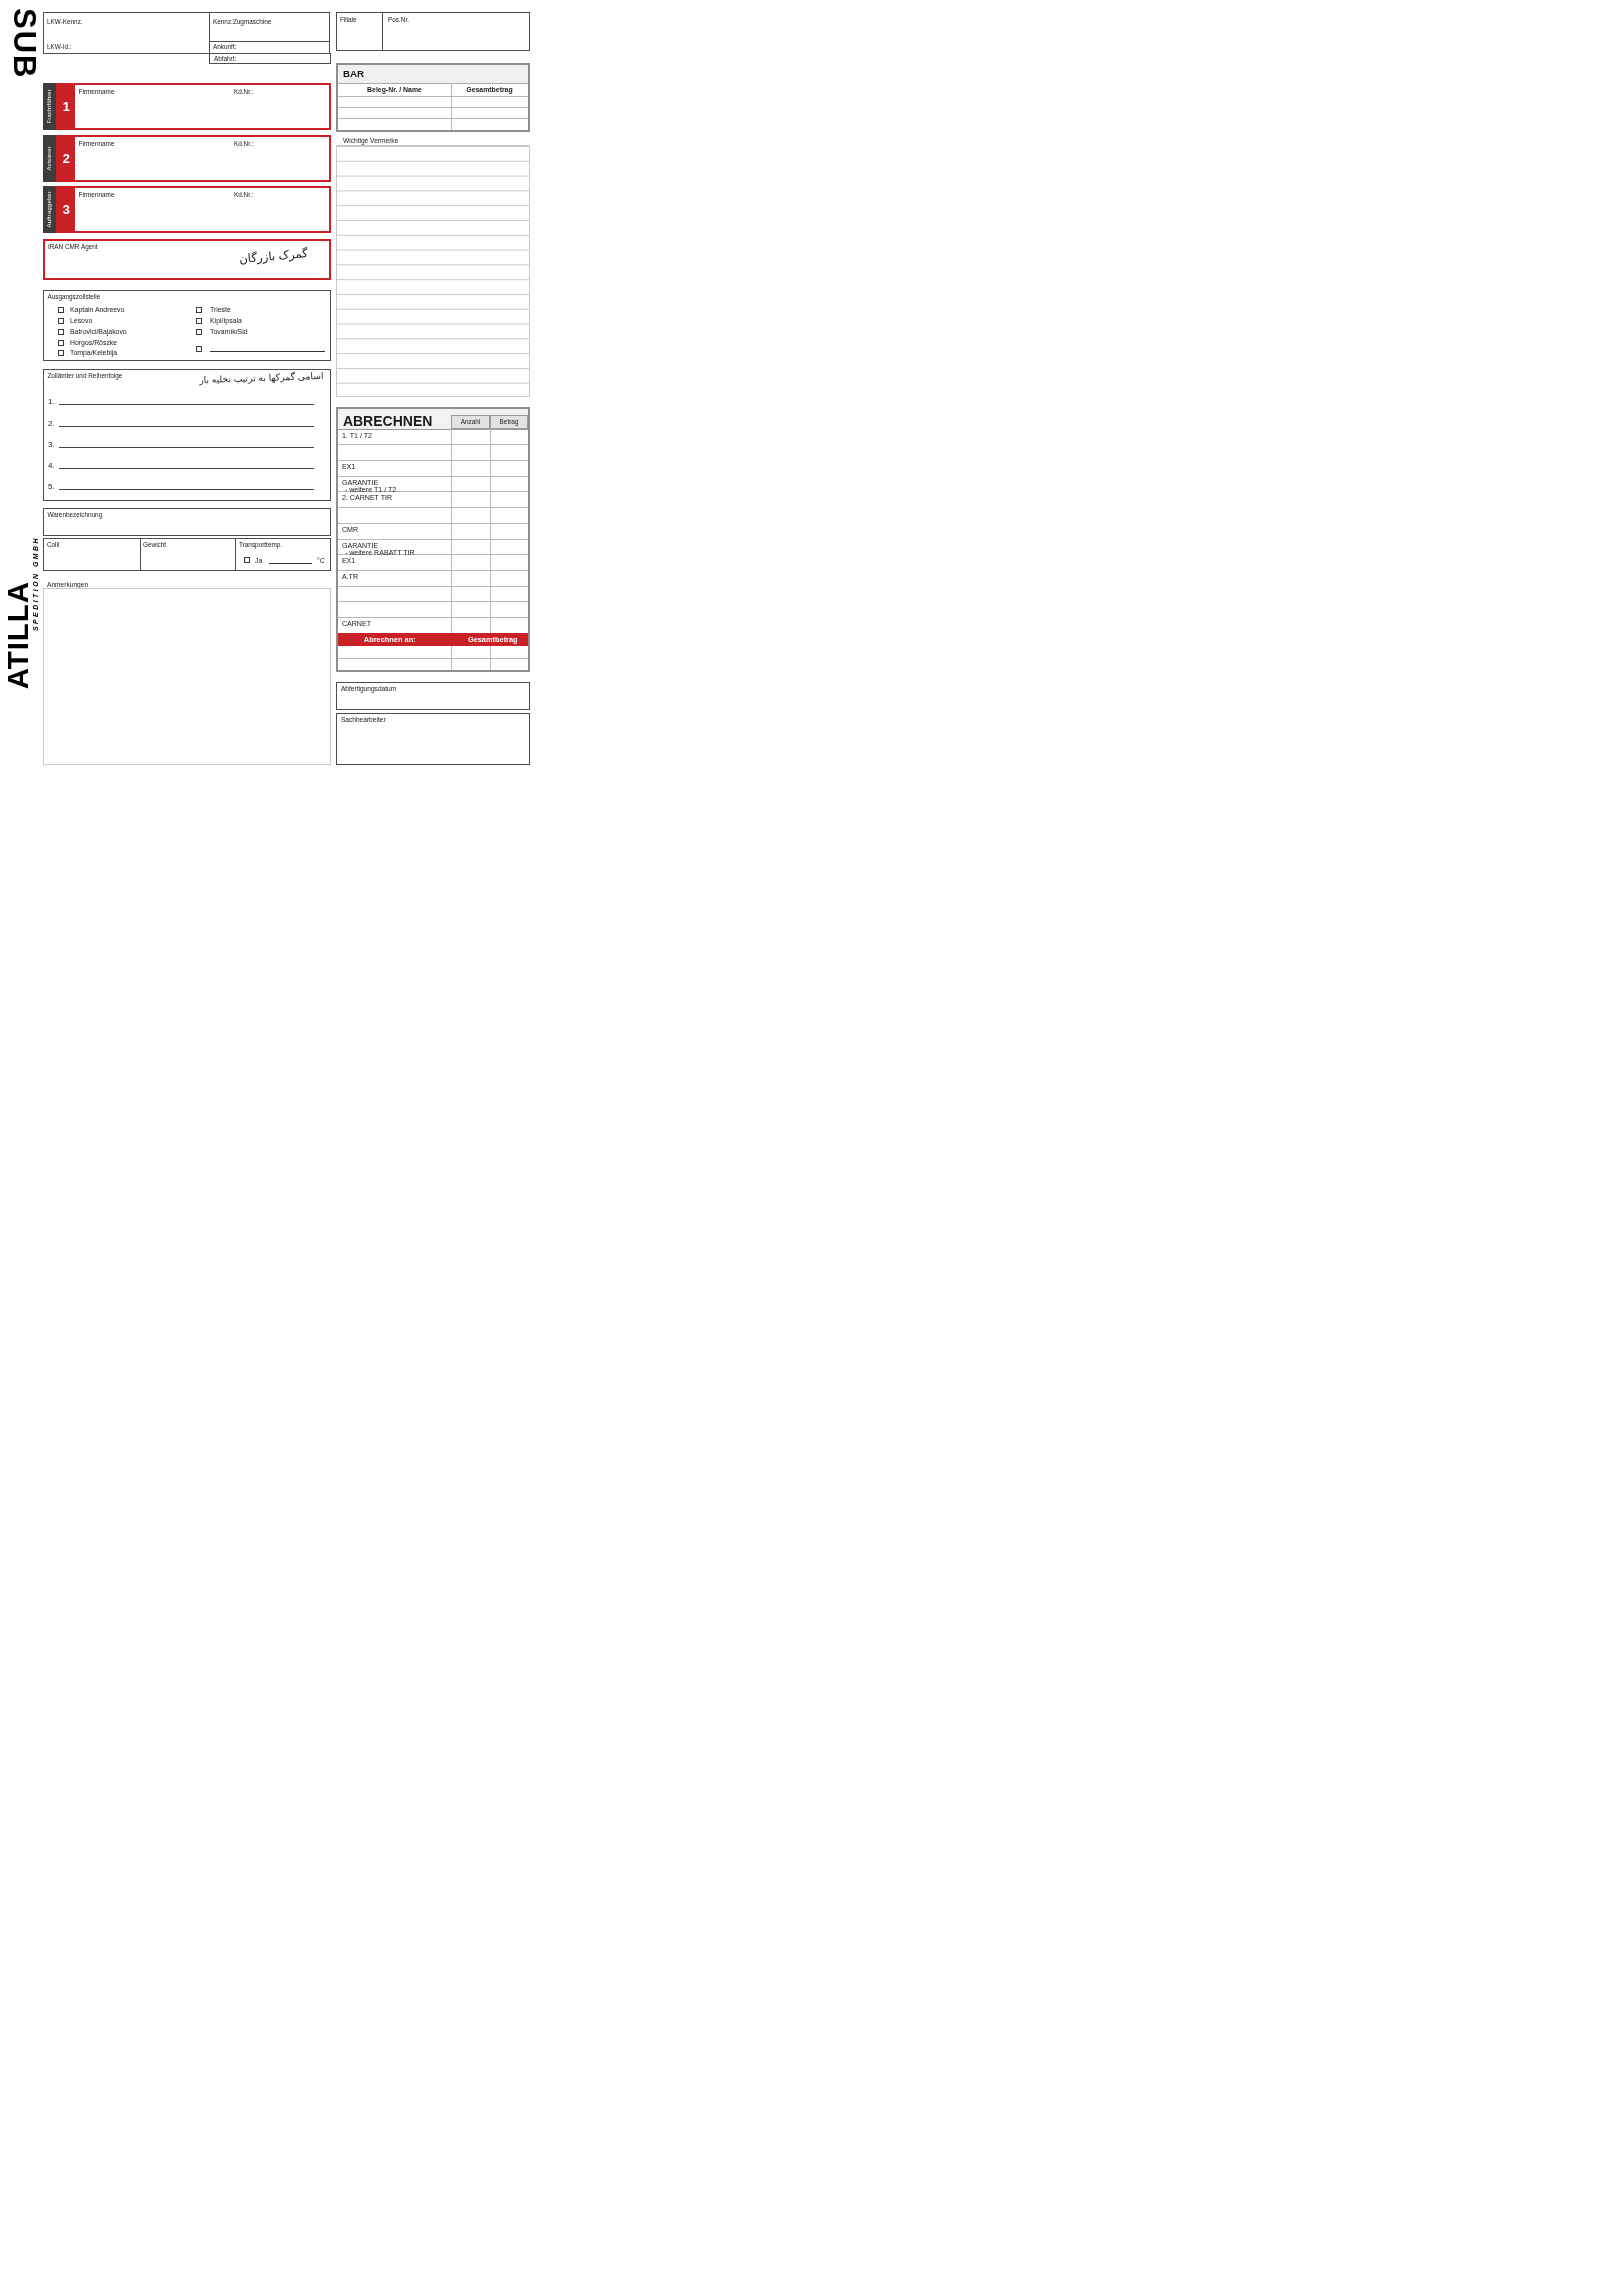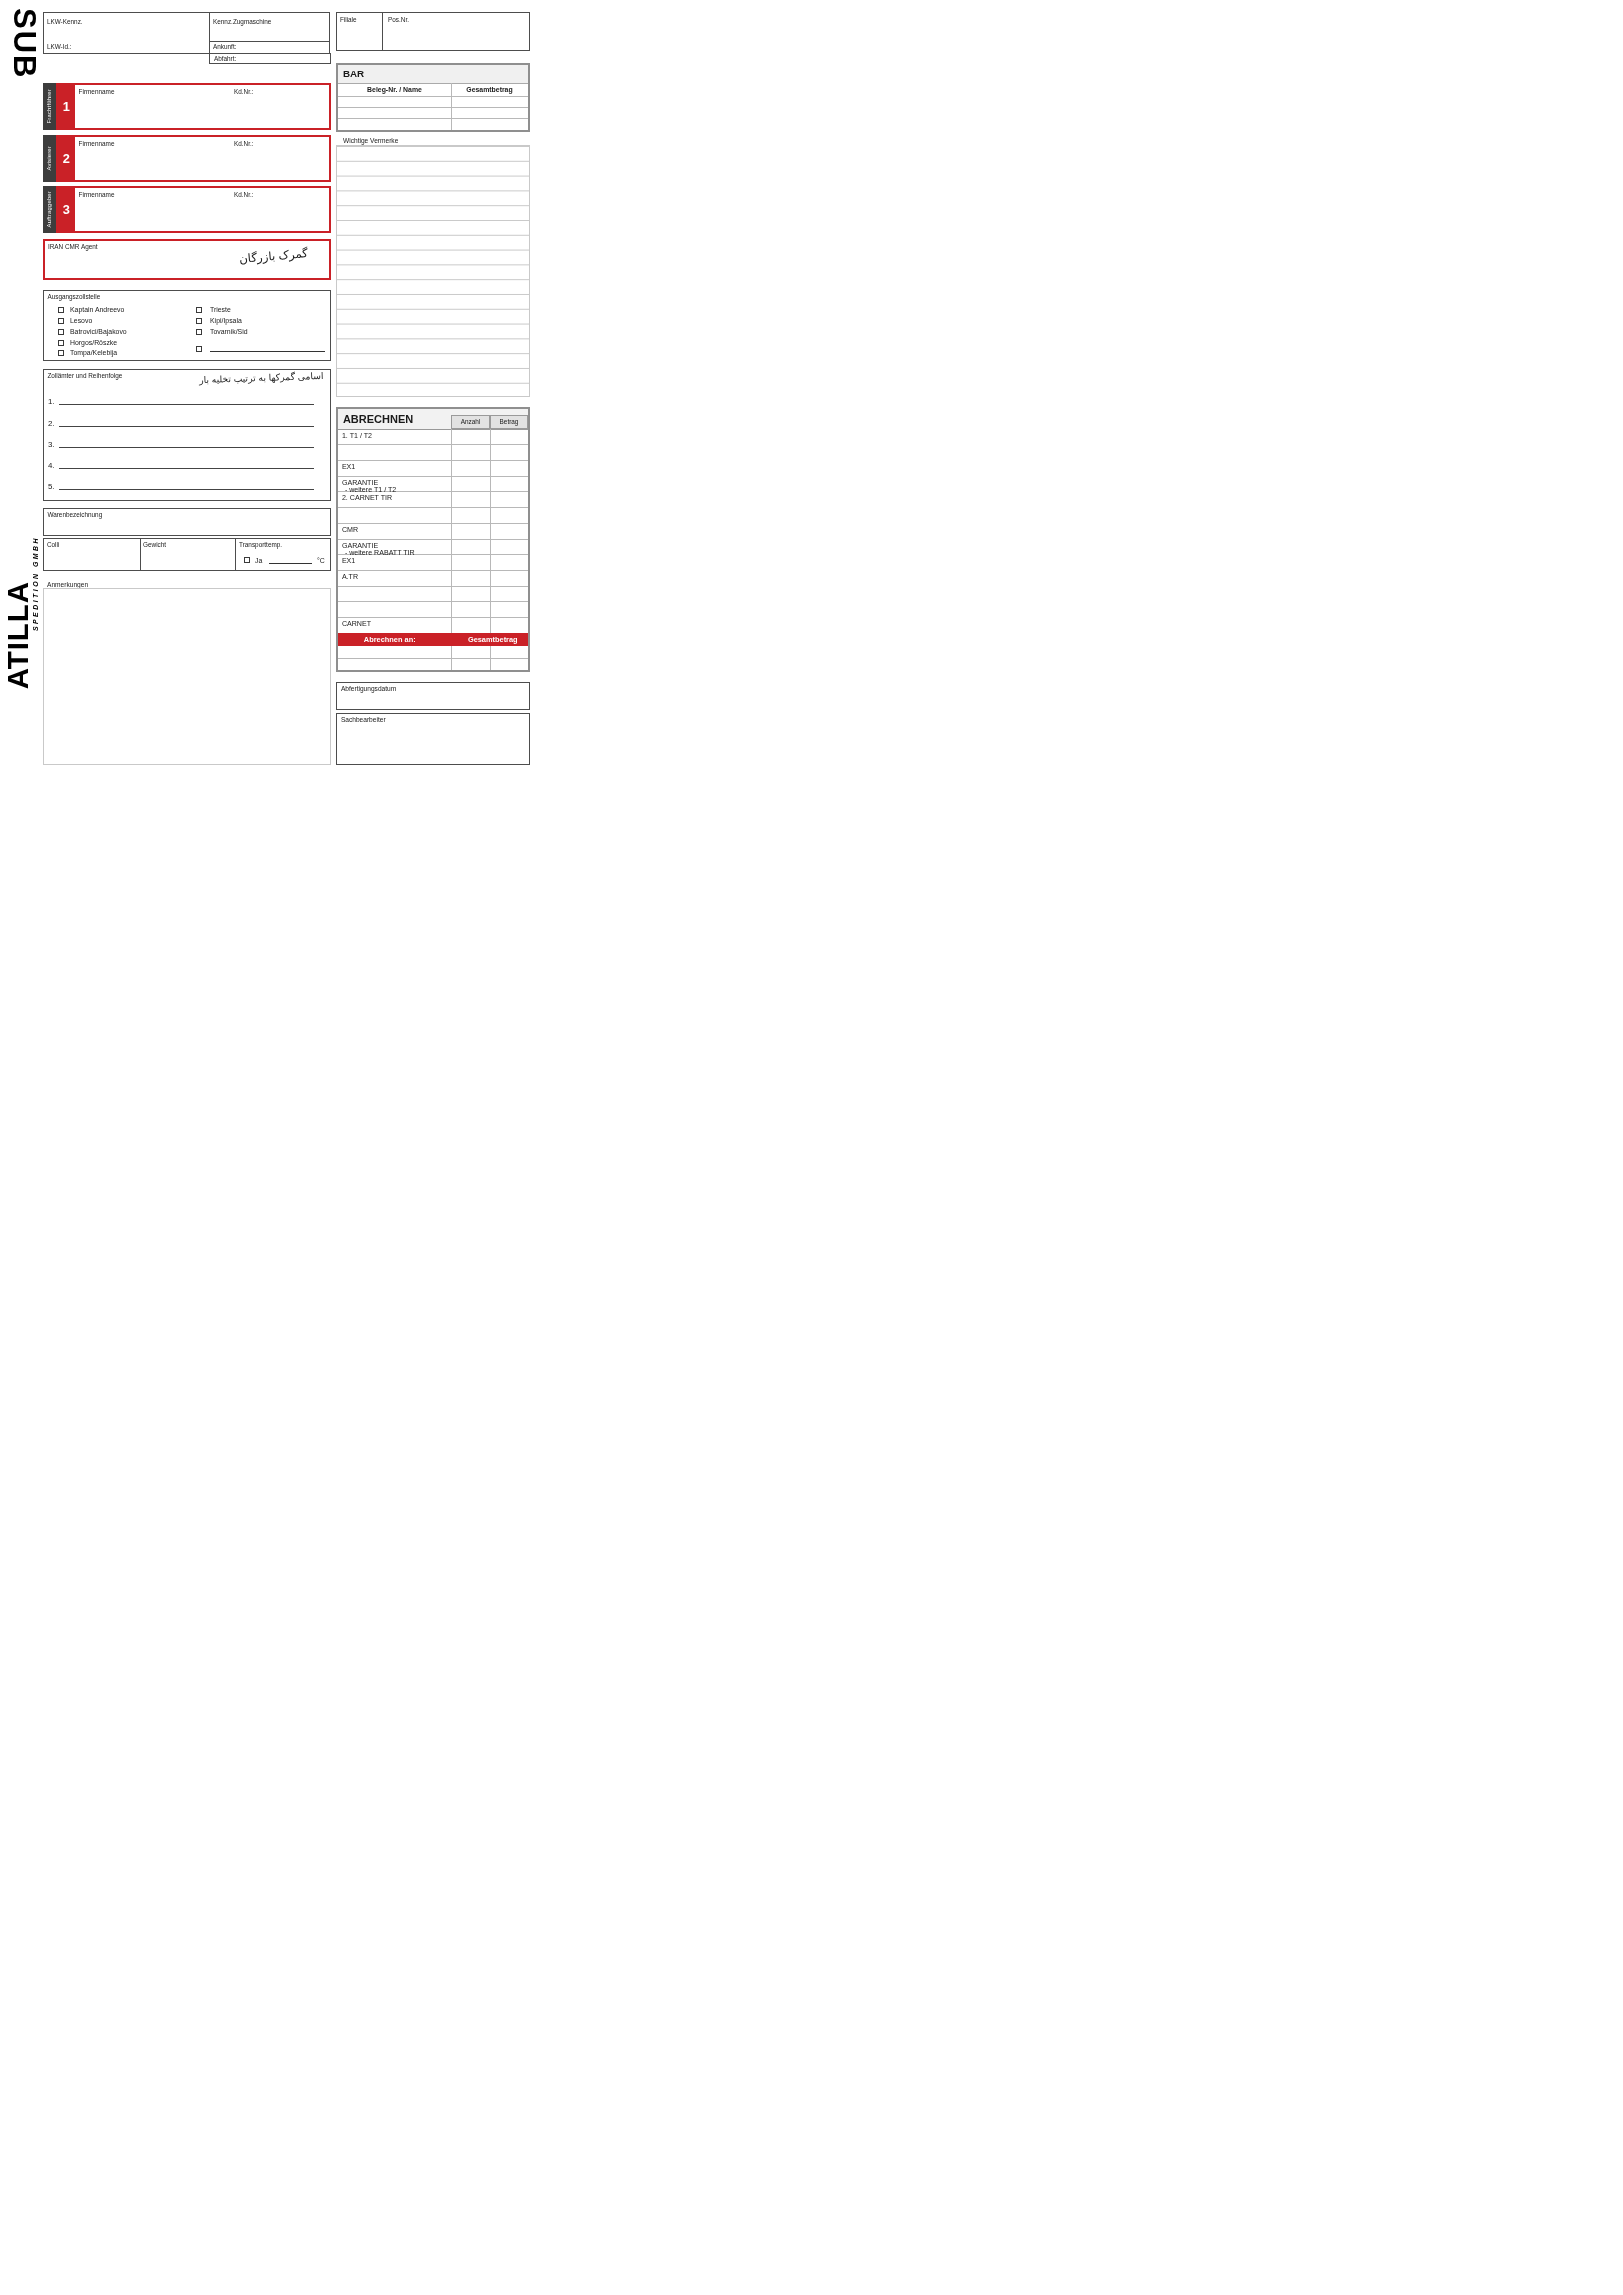--- a/index.html
+++ b/index.html
@@ -40,21 +40,21 @@
 
   .handwriting { position:absolute; font-size:11.8px; color:#1d1d1d; direction:rtl; white-space:nowrap; }
 
   
   .zline { position:absolute; left:3.9px; width:269px; height:12.8px; display:flex; align-items:flex-end; }
   .znum  { font-size:7.9px; line-height:1; }
   .zrule { flex:1; border-bottom:0.5px solid #444; margin:0 2.9px 1px 4.9px; height:8.8px; }
 
   
   .abr-header { position:absolute; left:0; top:0; width:190px; height:19.6px; background:#f2f2f2; }
-  .abr-title { position:absolute; left:4.9px; top:3.9px; font-size:11px; font-weight:bold; }
+  .abr-title { position:absolute; left:4.9px; top:3.9px; font-size:14px; font-weight:bold; }
   .abr-colhead { position:absolute; top:6.4px; height:13.2px; background:#e2e2e2; border:0.5px solid #9a9a9a;
                  font-size:6.4px; display:flex; align-items:center; justify-content:center; }
   .abr-label { position:absolute; left:3.9px; width:107px; height:15.7px; line-height:15.7px; font-size:7.1px; white-space:nowrap; }
   .abr-label.ind { left:6.9px;margin-top:39px; }
   .abr-red { position:absolute; left:0; top:224px; width:190px; height:12.8px; background:#ca2127;
              display:flex; color:#fff; font-weight:bold; font-size:7.4px;gap:16px; }
   .abr-red span { display:flex; align-items:center; justify-content:center; }
   .abr-red .l { width:113px; }
   .abr-red .r { width:77px; }
 

